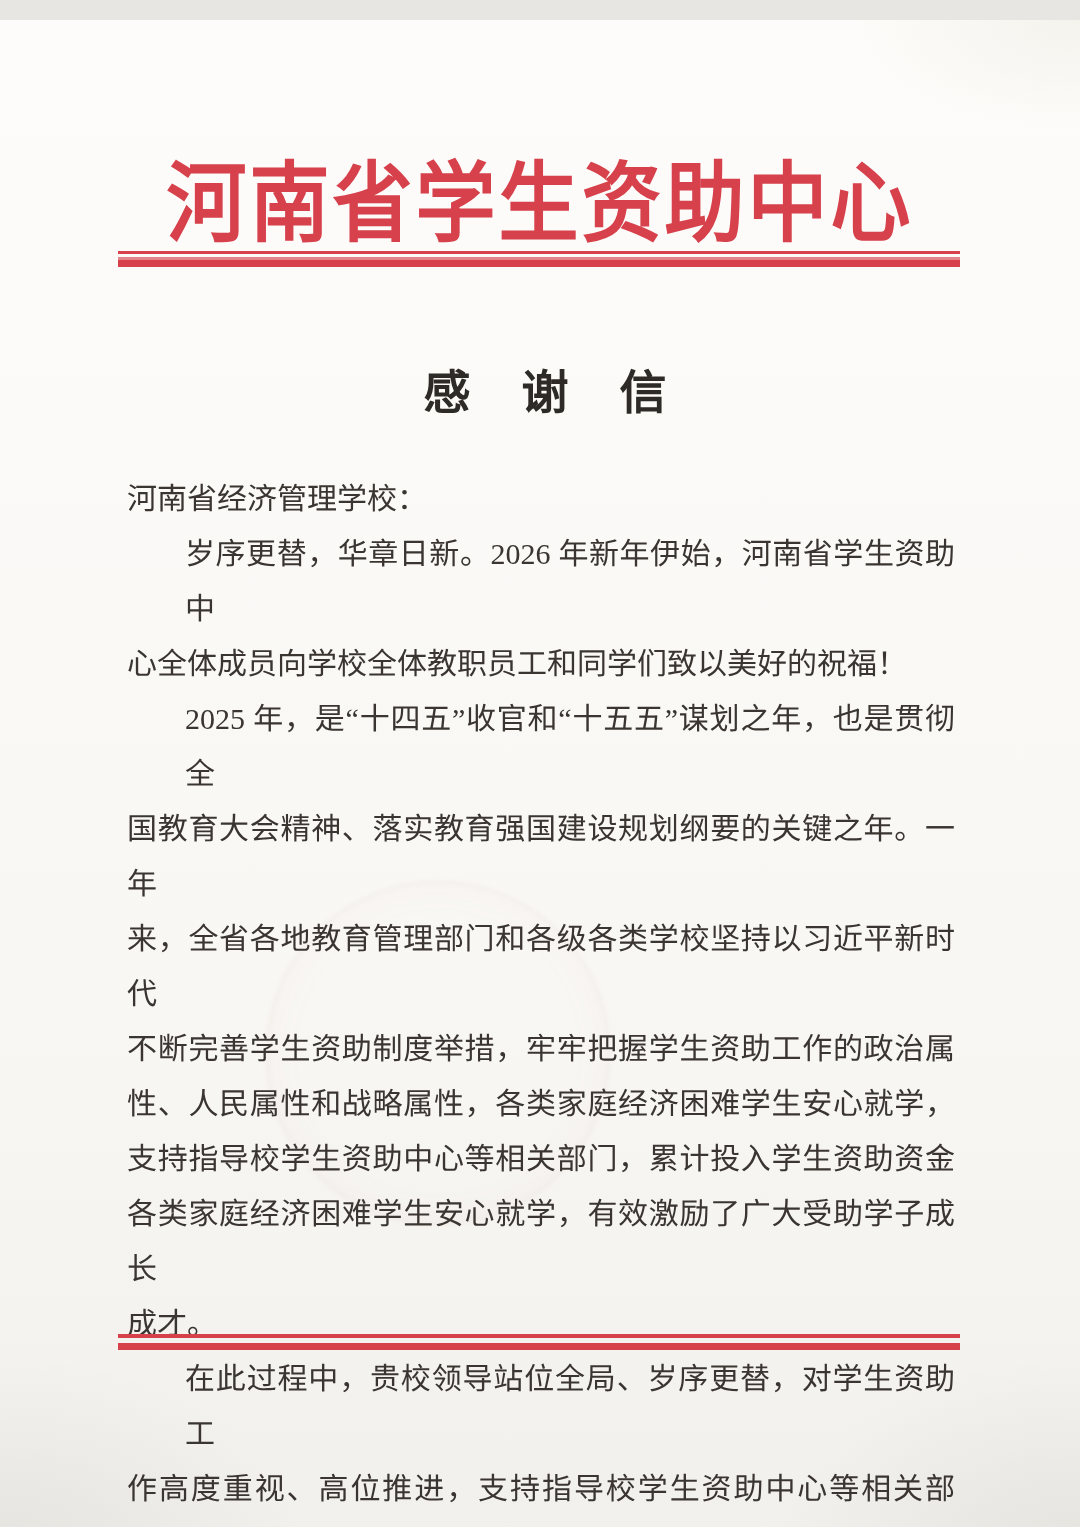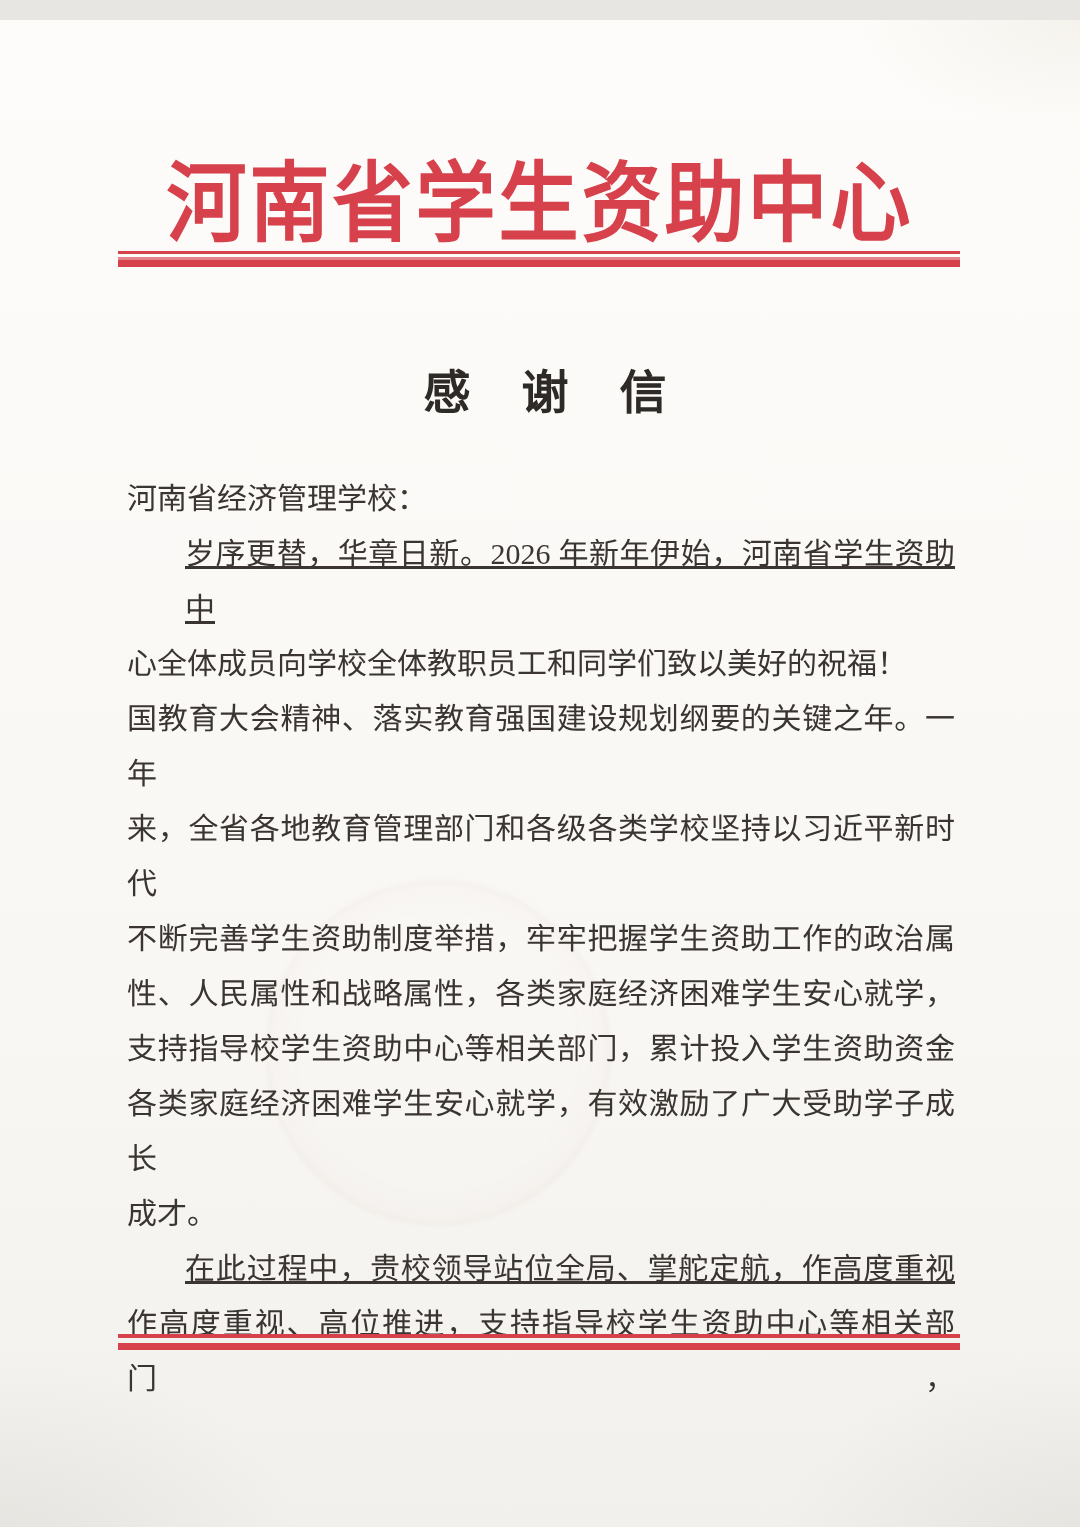--- a/index.html
+++ b/index.html
@@ -73,21 +73,20 @@
     min-height:55px;
     white-space:pre-wrap;
     text-align:left;
   }
   .letter-body .line.fill{
     text-align:justify;
     text-align-last:justify;
   }
   .letter-body .line.indent{
     padding-left:58px;
-    text-decoration:underline;
   }
   .letter-body .line.fill.indent{
     
   }
   
   .watermark-seal{
     position:absolute;
     top:860px;left:265px;
     width:340px;height:340px;
     border-radius:50%;
@@ -110,28 +109,29 @@
     <div class="thick"></div>
   </div>
 
   <h1 class="letter-title">感　谢　信</h1>
 
   <div class="letter-body">
 
   <div class="line">河南省经济管理学校：</div>
       <div class="line indent fill">岁序更替，华章日新。2026 年新年伊始，河南省学生资助中</div>
       <div class="line">心全体成员向学校全体教职员工和同学们致以美好的祝福！</div>
+      <div class="line indent fill">2025 年，是“十四五”收官和“十五五”谋划之年，也是贯彻全</div>
       <div class="line fill">国教育大会精神、落实教育强国建设规划纲要的关键之年。一年</div>
       <div class="line fill">来，全省各地教育管理部门和各级各类学校坚持以习近平新时代</div>
       <div class="line fill">不断完善学生资助制度举措，牢牢把握学生资助工作的政治属</div>
       <div class="line fill">性、人民属性和战略属性，各类家庭经济困难学生安心就学，</div>
       <div class="line fill">支持指导校学生资助中心等相关部门，累计投入学生资助资金</div>
       <div class="line fill">各类家庭经济困难学生安心就学，有效激励了广大受助学子成长</div>
       <div class="line">成才。</div>
-      <div class="line indent fill">在此过程中，贵校领导站位全局、掌舵定航，作高度重视</div>
+      <div class="line indent fill">在此过程中，贵校领导站位全局、岁序更替，对学生资助工</div>
       <div class="line fill">作高度重视、高位推进，支持指导校学生资助中心等相关部门，</div>
     </div>
 
   <div class="watermark-seal"></div>
 
   <div class="rule rule-bottom">
     <div class="thin"></div>
     <div class="gap"></div>
     <div class="thick"></div>
   </div>

